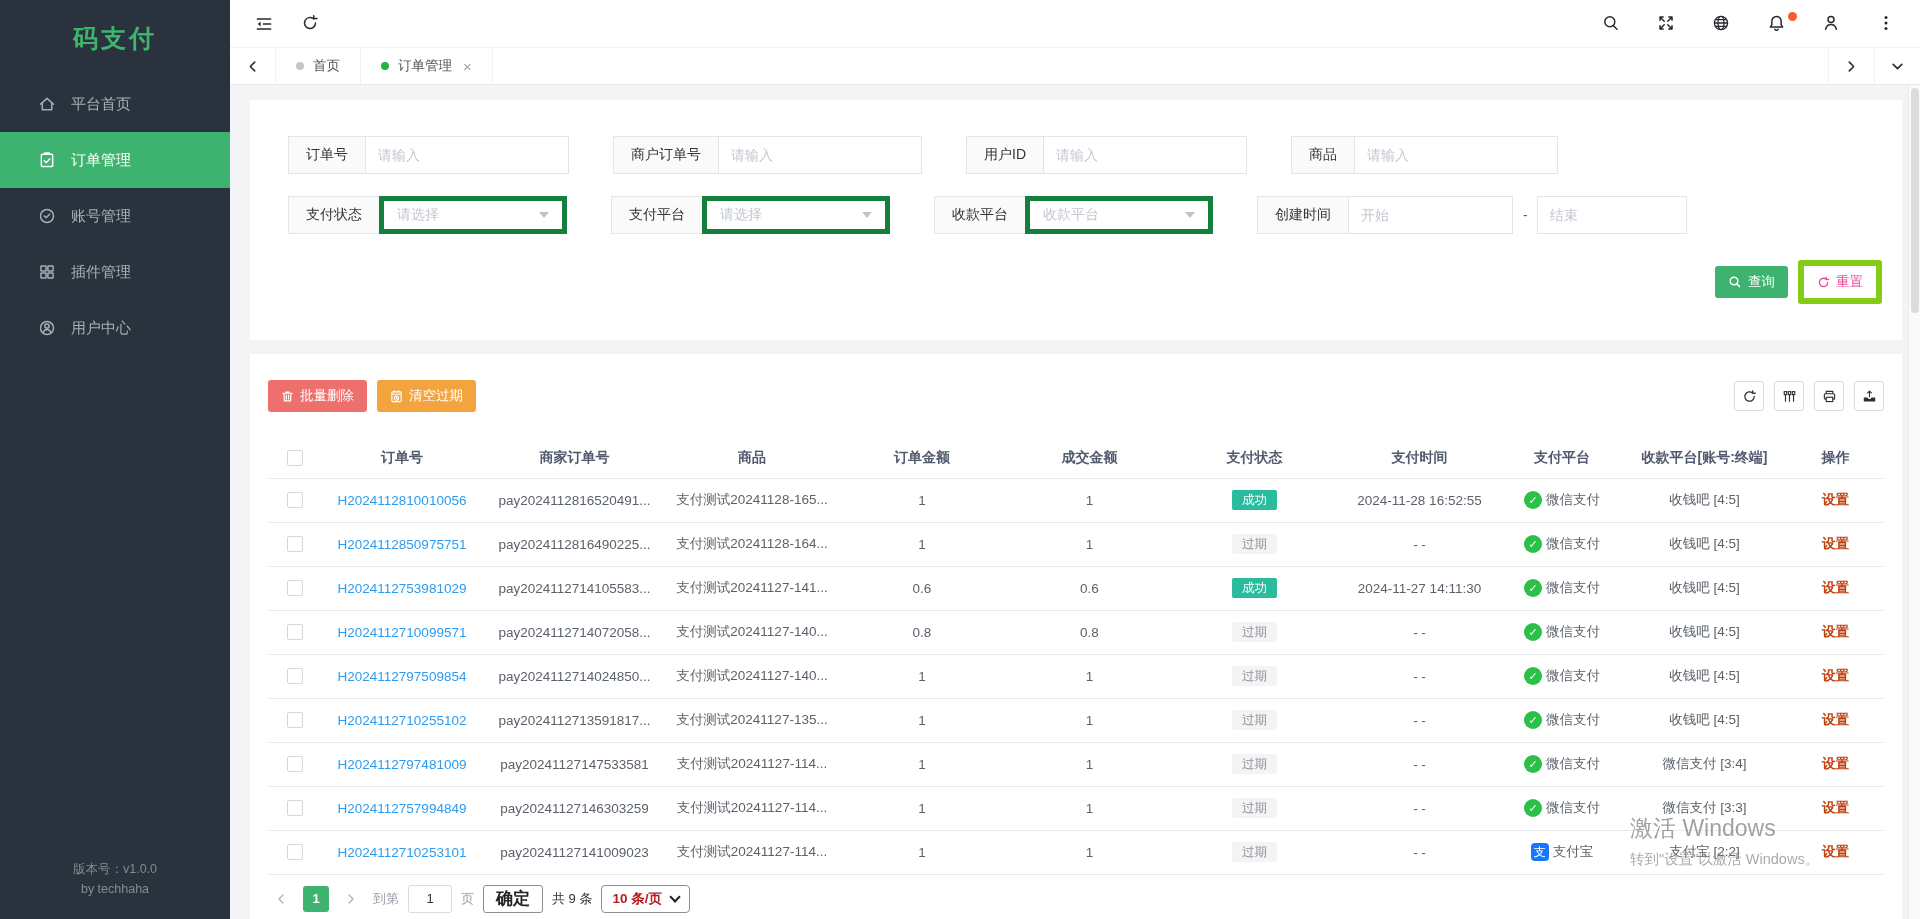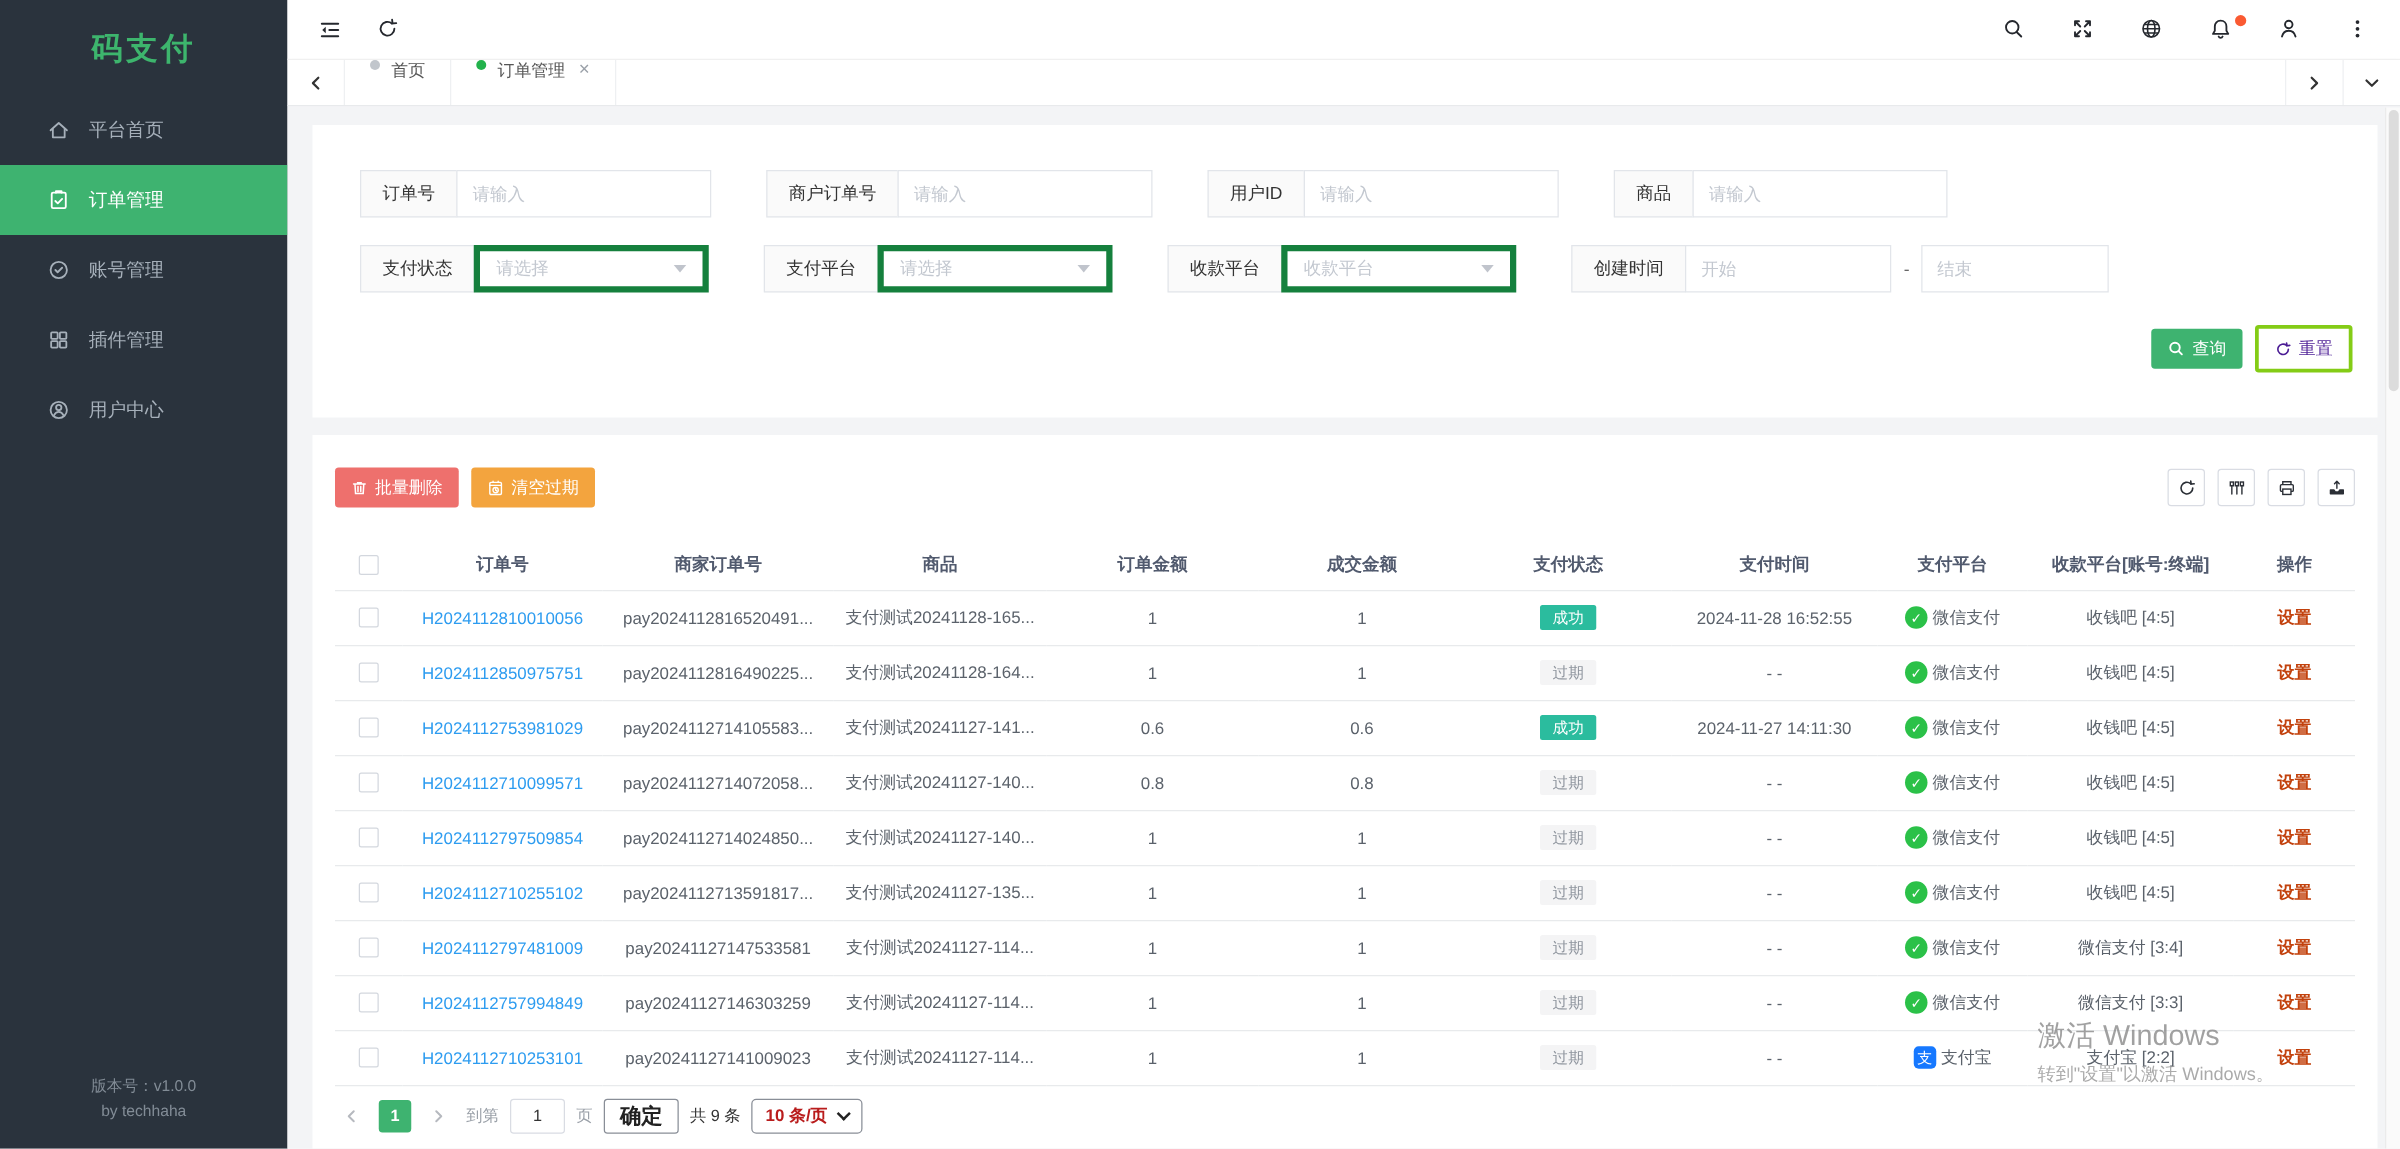--- a/index.html
+++ b/index.html
@@ -24,21 +24,21 @@
   .h-left { display:flex; align-items:center; gap:28px; color:#25282e; }
   .h-right { display:flex; align-items:center; gap:36px; color:#25282e; }
   .h-ic { width:19px; height:19px; cursor:pointer; position:relative; }
   .bell-wrap { position:relative; cursor:pointer; }
   .bell-dot { position:absolute; top:-2px; right:-11px; width:9px; height:9px; border-radius:50%; background:#fa5a32; }
 
   .tabbar { height:37px; background:#fff; border-bottom:1px solid #e8eaec; display:flex; align-items:stretch; box-shadow:0 1px 3px rgba(0,0,0,.04); font-size:13.5px; color:#555; }
   .tab-nav { width:46px; display:flex; align-items:center; justify-content:center; border-right:1px solid #eef0f2; color:#333; cursor:pointer; }
   .tab-nav.right { border-right:none; border-left:1px solid #eef0f2; }
   .tab-list { display:flex; align-items:stretch; }
-  .tab { display:flex; align-items:flex-start; gap:9px; padding:0 20px; border-right:1px solid #eef0f2; cursor:pointer; }
+  .tab { display:flex; align-items:center; gap:9px; padding:0 20px; border-right:1px solid #eef0f2; cursor:pointer; }
   .tab-dot { width:8px; height:8px; border-radius:50%; background:#c1c6cc; }
   .tab.active .tab-dot { background:#22b24c; }
   .tab-close { display:none; color:#9aa0a8; font-size:15px; line-height:1; margin-left:2px; }
   .tab.active .tab-close { display:inline; }
   .tab-close::before { content:"\00d7"; }
   .tab-spacer { flex:1; }
 
   .content { flex:1; background:#f3f4f6; padding:15px 18px 0 20px; display:flex; flex-direction:column; overflow:hidden; position:relative; min-height:0; }
 
   
@@ -50,21 +50,21 @@
   .finput { height:38px; width:204px; border:1px solid #e2e5ea; margin-left:-1px; padding:0 12px; font-size:14px; color:#333; outline:none; background:#fff; }
   .finput::placeholder { color:#c3c8d0; }
   .fselect { height:38px; width:188px; border:5px solid #15803d; margin-left:-1px; background:#fff; display:flex; align-items:center; justify-content:space-between; padding:0 13px; color:#c3c8d0; font-size:14px; cursor:pointer; }
   .caret { width:0; height:0; border-left:5px solid transparent; border-right:5px solid transparent; border-top:6px solid #c0c4cc; }
   .finput.date-start { width:165px; }
   .finput.date-end { width:150px; }
   .dsep { align-self:center; margin:0 10px; color:#666; }
   .f-actions { display:flex; justify-content:flex-end; align-items:center; gap:10px; margin-top:26px; }
   .btn { height:30px; display:inline-flex; align-items:center; gap:6px; padding:16px 13px; border-radius:3px; font-size:13.5px; cursor:pointer; border:none; white-space:nowrap; }
   .btn-search { background:#3eb370; color:#fff; }
-  .btn-reset { background:#fff; border:3px solid #84cc16; color:#4c1d95;justify-content:center; }
+  .btn-reset { background:#fff; border:6px solid #84cc16; color:#ec4899;justify-content:center; }
 
   
   .table-card { background:#fff; margin-top:14px; flex:1; padding:26px 18px 0 18px; display:flex; flex-direction:column; overflow:hidden; min-height:0; }
   .t-toolbar { display:flex; justify-content:space-between; align-items:center; flex:none; }
   .tool-left { display:flex; gap:10px; }
   .btn-danger { background:#ee706d; color:#fff; }
   .btn-warn  { background:#f3a43e; color:#fff; }
   .tool-right { display:flex; gap:10px; }
   .tool-btn { width:30px; height:30px; border:1px solid #d9dce3; border-radius:3px; background:#fff; display:flex; align-items:center; justify-content:center; color:#2b2f36; cursor:pointer; }
 

